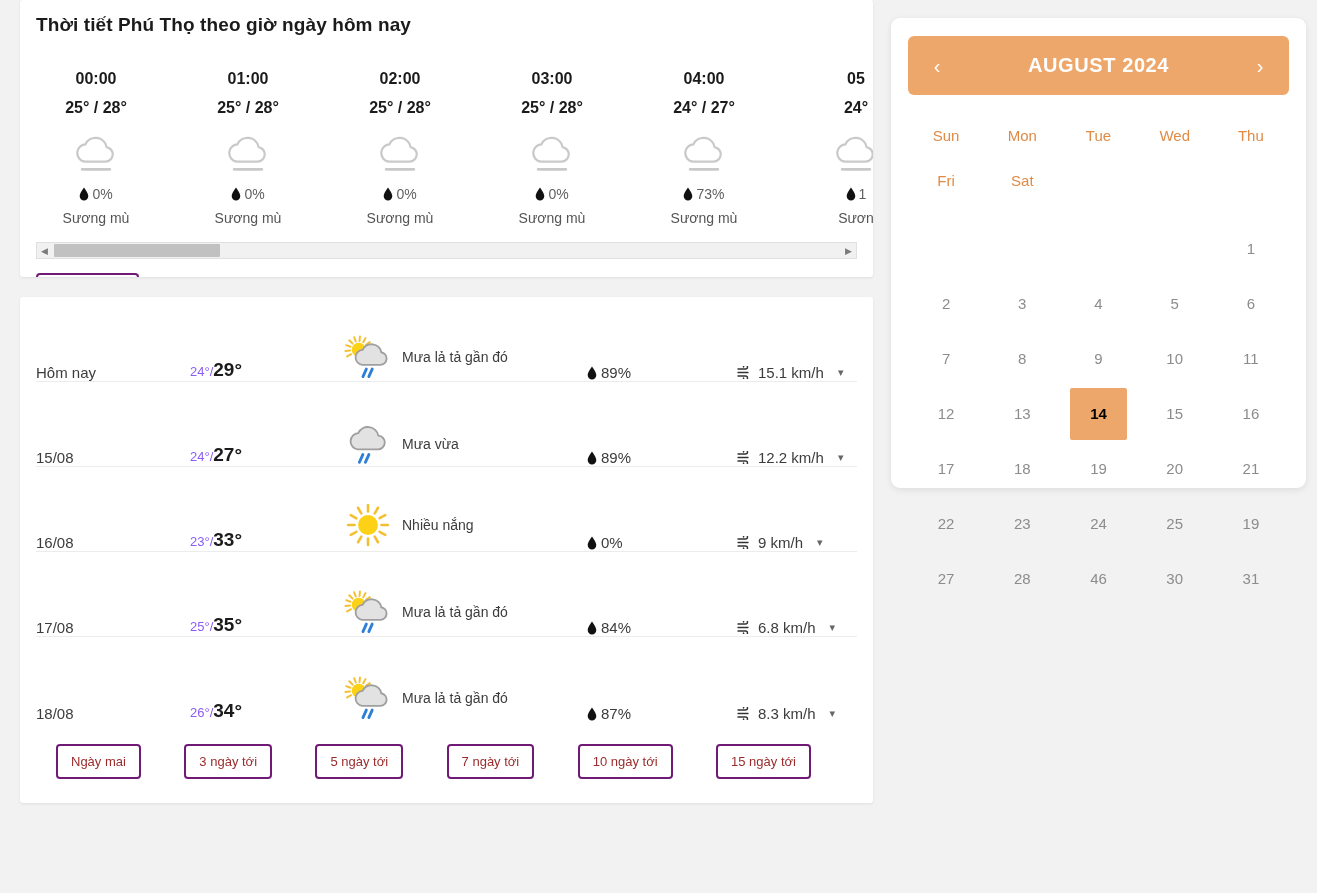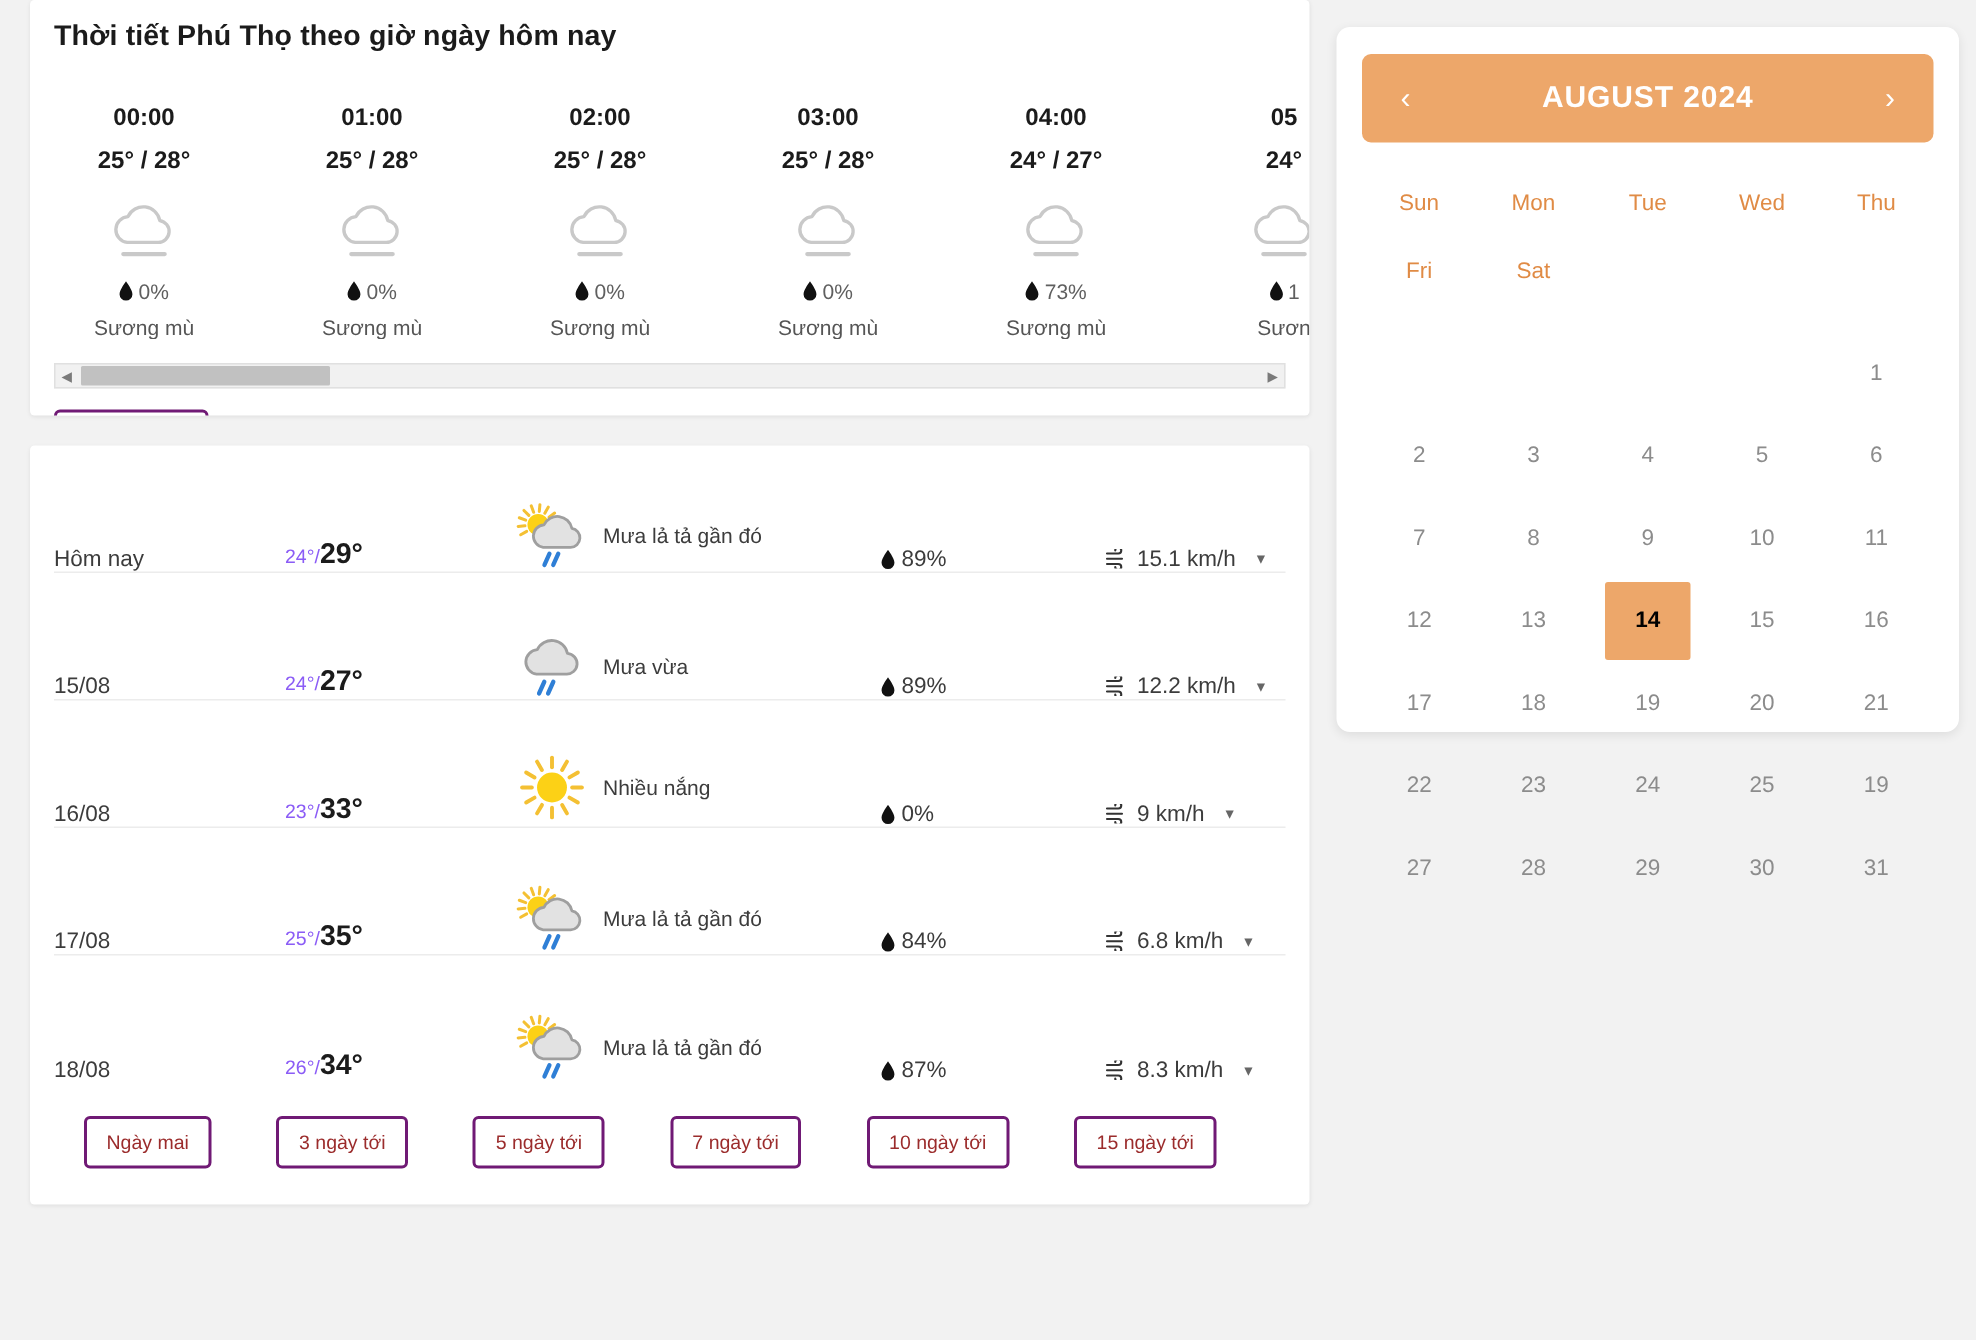--- a/index.html
+++ b/index.html
@@ -644,21 +644,21 @@
           <div class="cal-day">
             <span>19</span>
           </div>
           <div class="cal-day">
             <span>27</span>
           </div>
           <div class="cal-day">
             <span>28</span>
           </div>
           <div class="cal-day">
-            <span>29</span>
+            <span>46</span>
           </div>
           <div class="cal-day">
             <span>30</span>
           </div>
           <div class="cal-day">
             <span>31</span>
           </div>
         </div>
     </div>
   </div>

